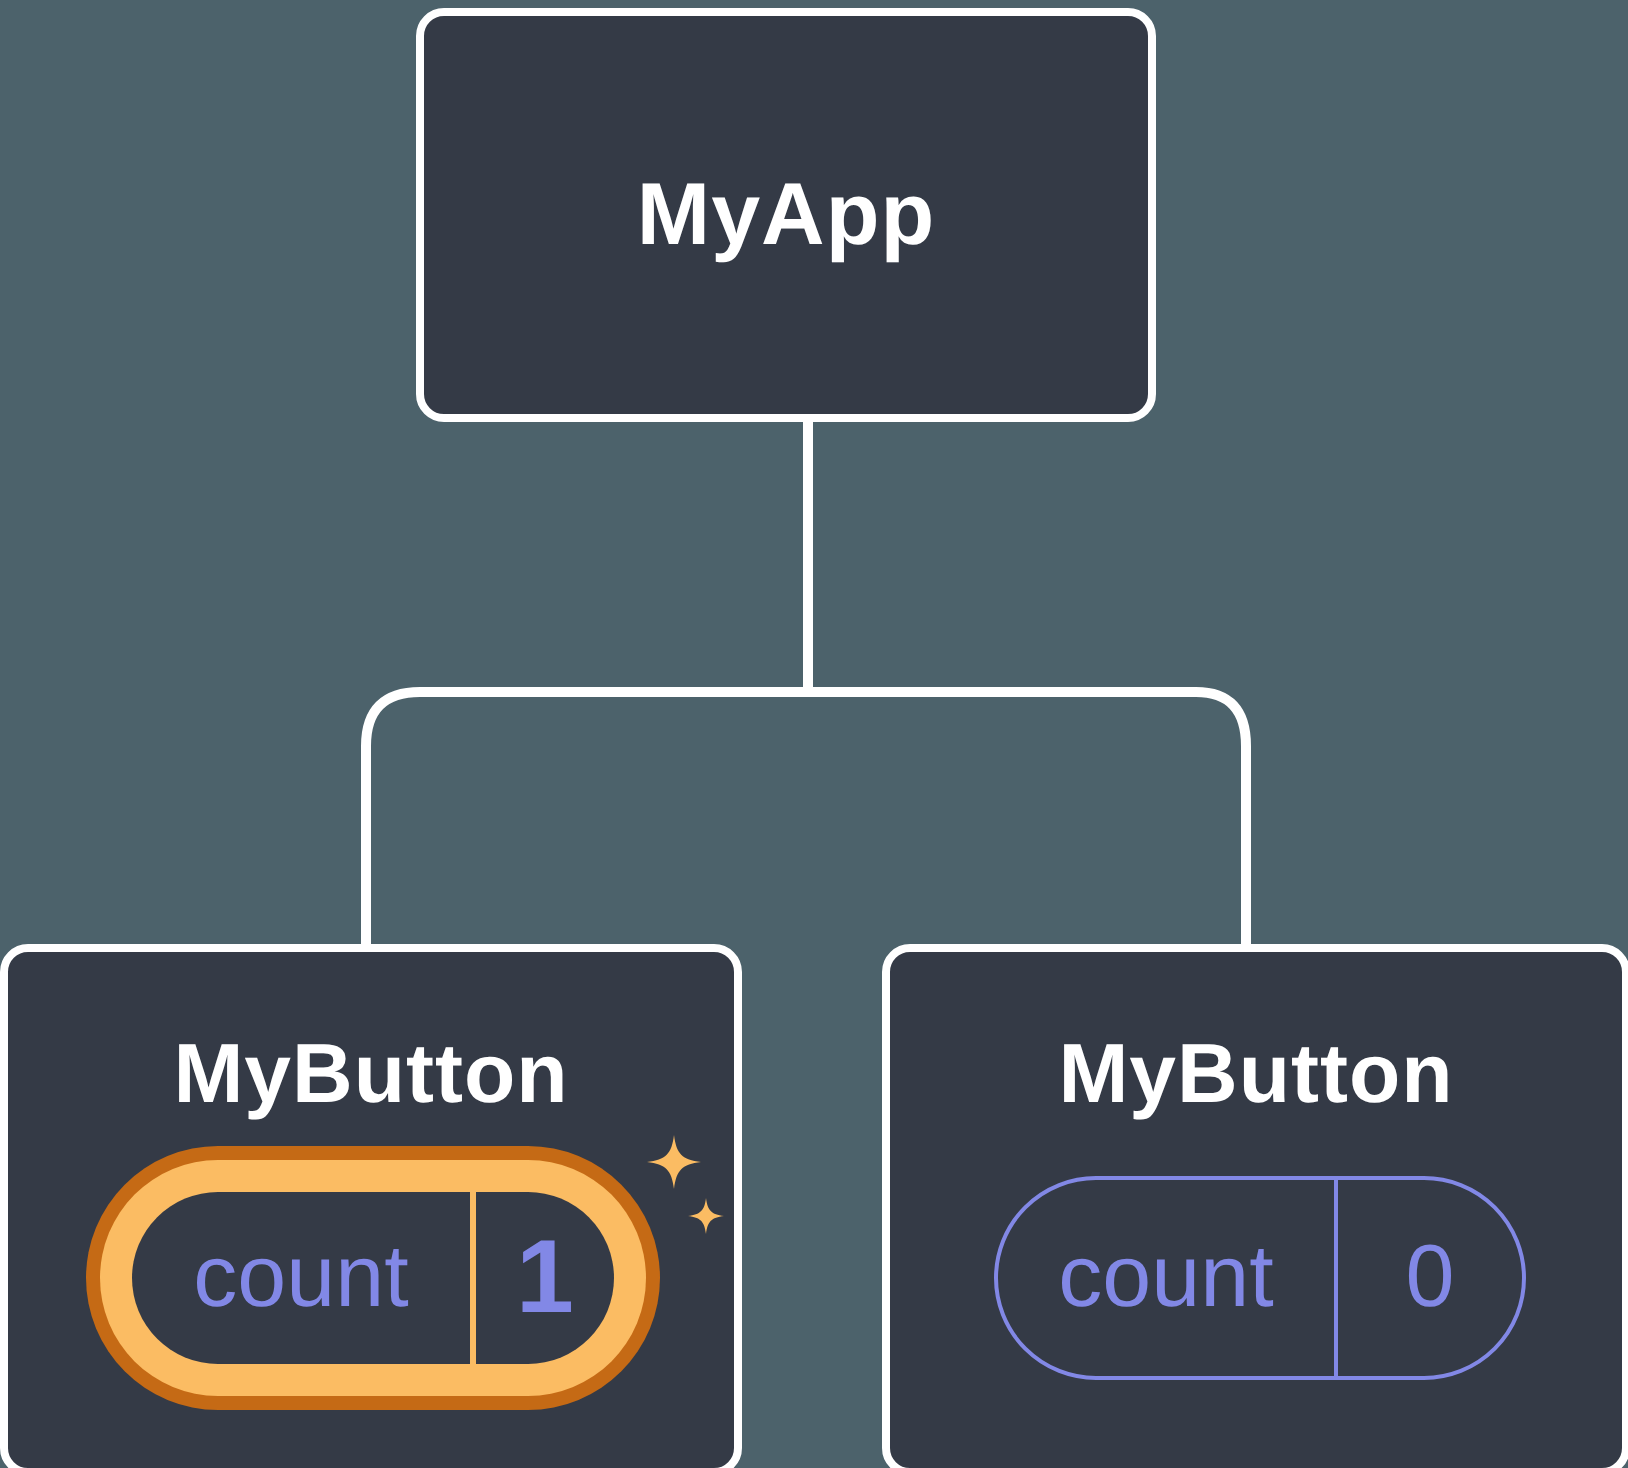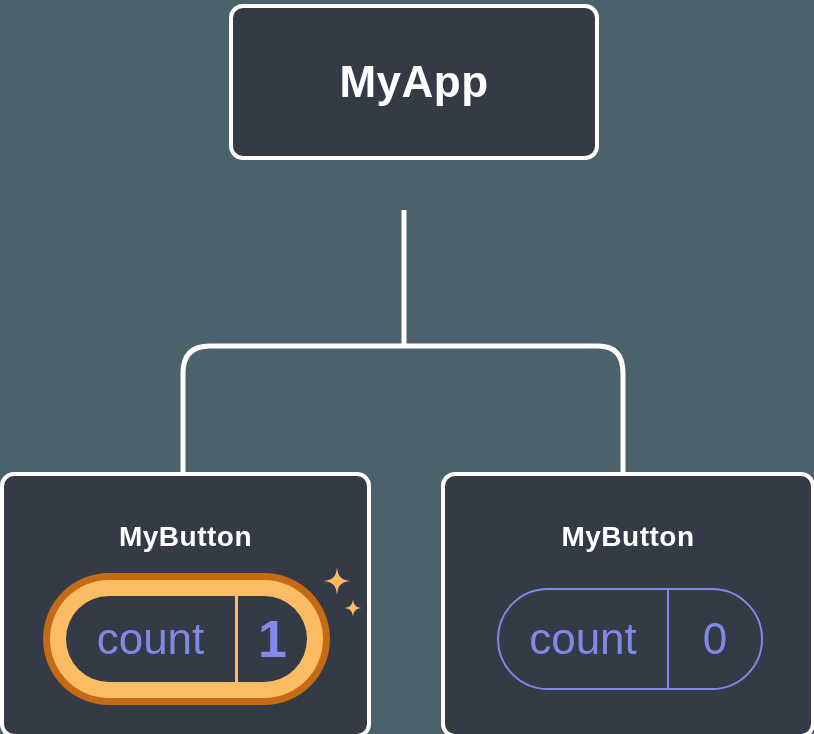--- a/index.html
+++ b/index.html
@@ -22,22 +22,22 @@
 
   .node {
     position: absolute;
     background: #343A46;
     border: 4px solid #FFFFFF;
     border-radius: 14px;
     box-sizing: border-box;
   }
 
   .node-root {
-    left: 229px; top: 4px;
-    width: 370px; height: 156px;
+    left: 208px; top: 4px;
+    width: 370px; height: 207px;
     display: flex;
     align-items: center;
     justify-content: center;
   }
 
   .root-label {
     color: #FFFFFF;
     font-size: 44px;
     font-weight: 600;
     letter-spacing: 0.5px;
@@ -45,21 +45,21 @@
 
   .node-child-left  { left: 0px;   top: 472px; width: 371px; height: 266px; }
   .node-child-right { left: 441px; top: 472px; width: 374px; height: 266px; }
 
   .child-label {
     position: absolute;
     left: 0; right: 0;
     top: 40px;
     text-align: center;
     color: #FFFFFF;
-    font-size: 28px;
+    font-size: 42px;
     font-weight: 600;
     letter-spacing: 0.5px;
     line-height: 42px;
   }
 
   
   .pill-highlight {
     position: absolute;
     left: 39px; top: 97px;
     width: 287px; height: 132px;

